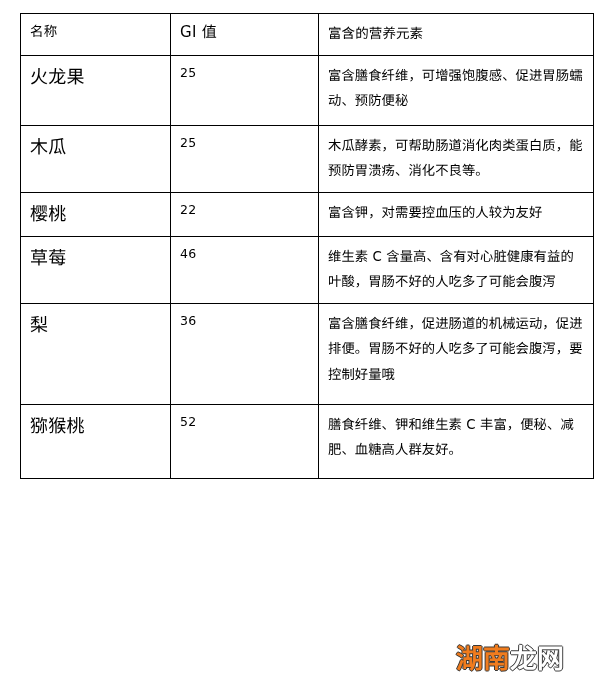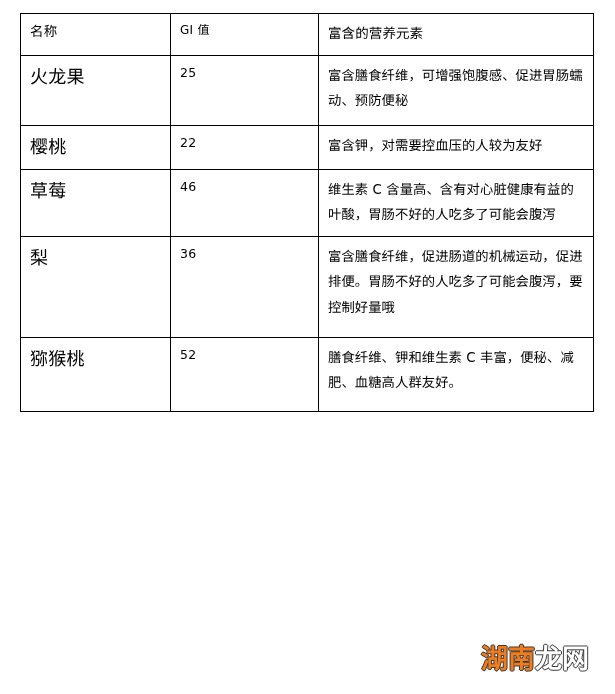--- a/index.html
+++ b/index.html
@@ -65,35 +65,35 @@
   .cell-nutr {
     font-size: 13.3px;
     line-height: 1.92;
     letter-spacing: 0.1px;
     word-break: break-all;
   }
 
   
   thead .cell-name,
   thead .cell-nutr { font-size: 13.5px; }
-  thead .cell-gi   { font-size: 12px; }
+  thead .cell-gi   { font-size: 15px; }
   .r-huolong td { height: 54px; }
   .r-mugua  td { height: 50px; }
   .r-lizi   td { height: 19px; }
   .r-yingtao td { height: 19px; }
   .r-caomei td { height: 51px; }
   .r-li     td { height: 85px; }
   .r-pingguo td { height: 106px; }
   .r-juzi   td { height: 53px; }
   .r-mihoutao td { height: 58px; }
 
   
   #watermark {
     position: absolute;
-    left: 481px;
+    left: 456px;
     top: 645px;
     font-size: 27px;
     line-height: 1;
     letter-spacing: 0px;
     font-weight: bold;
     font-family: "DejaVu Sans", "Liberation Sans", sans-serif;
     white-space: nowrap;
     pointer-events: none;
     user-select: none;
   }
@@ -131,20 +131,25 @@
     </thead>
 
     <tbody>
 
       <tr class="r-huolong">
         <td class="cell-name">火龙果</td>
         <td class="cell-gi">25</td>
         <td class="cell-nutr">富含膳食纤维，可增强饱腹感、促进胃肠蠕动、预防便秘</td>
       </tr>
 
+      <tr class="r-mugua">
+        <td class="cell-name">木瓜</td>
+        <td class="cell-gi">25</td>
+        <td class="cell-nutr">木瓜酵素，可帮助肠道消化肉类蛋白质，能预防胃溃疡、消化不良等。</td>
+      </tr>
 
 
       <tr class="r-yingtao">
         <td class="cell-name">樱桃</td>
         <td class="cell-gi">22</td>
         <td class="cell-nutr">富含钾，对需要控血压的人较为友好</td>
       </tr>
 
       <tr class="r-caomei">
         <td class="cell-name">草莓</td>

